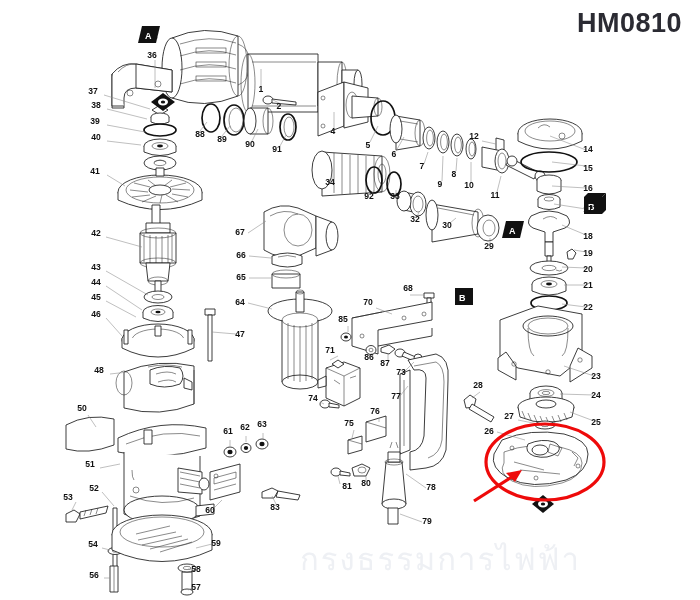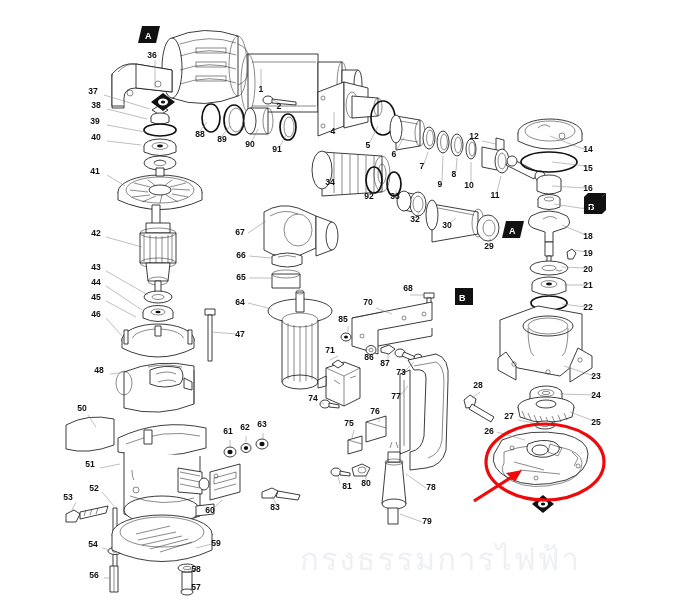--- a/index.html
+++ b/index.html
@@ -40,20 +40,21 @@
   .thick{stroke:#111;stroke-width:1.7;fill:none;}
   .blk{fill:#111;stroke:none;}
   .redshape{stroke:#ee0a0a;stroke-width:3.2;fill:none;}
   .redfill{fill:#ee0a0a;stroke:none;}
 </style>
 </head>
 <body>
 
 <div id="sheet">
 
+  <div id="title">HM0810</div>
   <div id="watermark">กรงธรรมการไฟฟ้า</div>
 
   <svg id="art" viewBox="0 0 700 600">
 
     <g>
 
       <g>
         <path class="ol" d="M172 38 q32 -14 66 -2 l0 60 q-34 14 -66 2 Z"></path>
         <ellipse class="ol" cx="172" cy="68" rx="10" ry="30"></ellipse>
         <ellipse class="thin" cx="238" cy="66" rx="9" ry="30"></ellipse>

